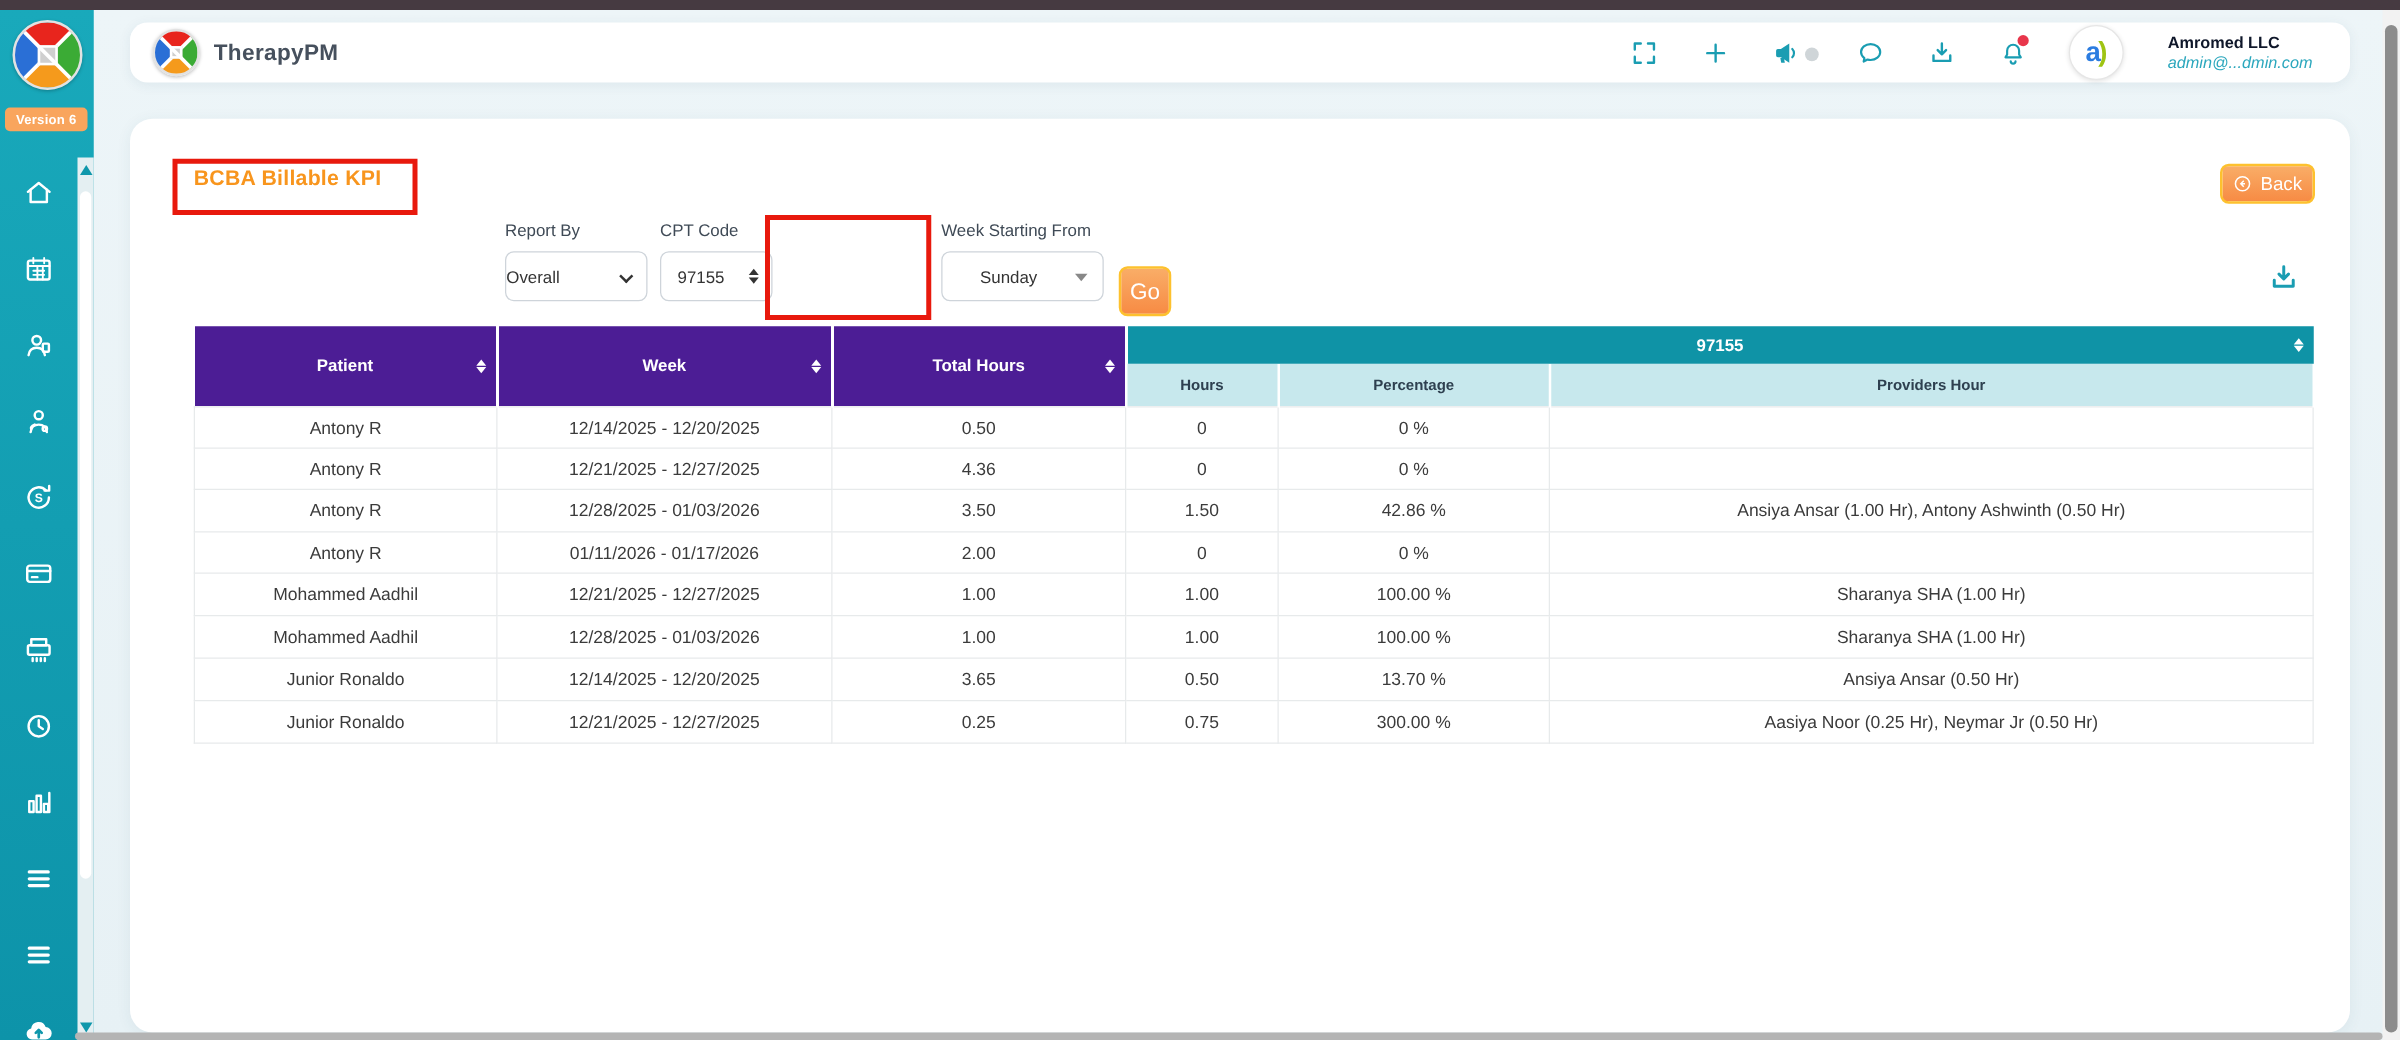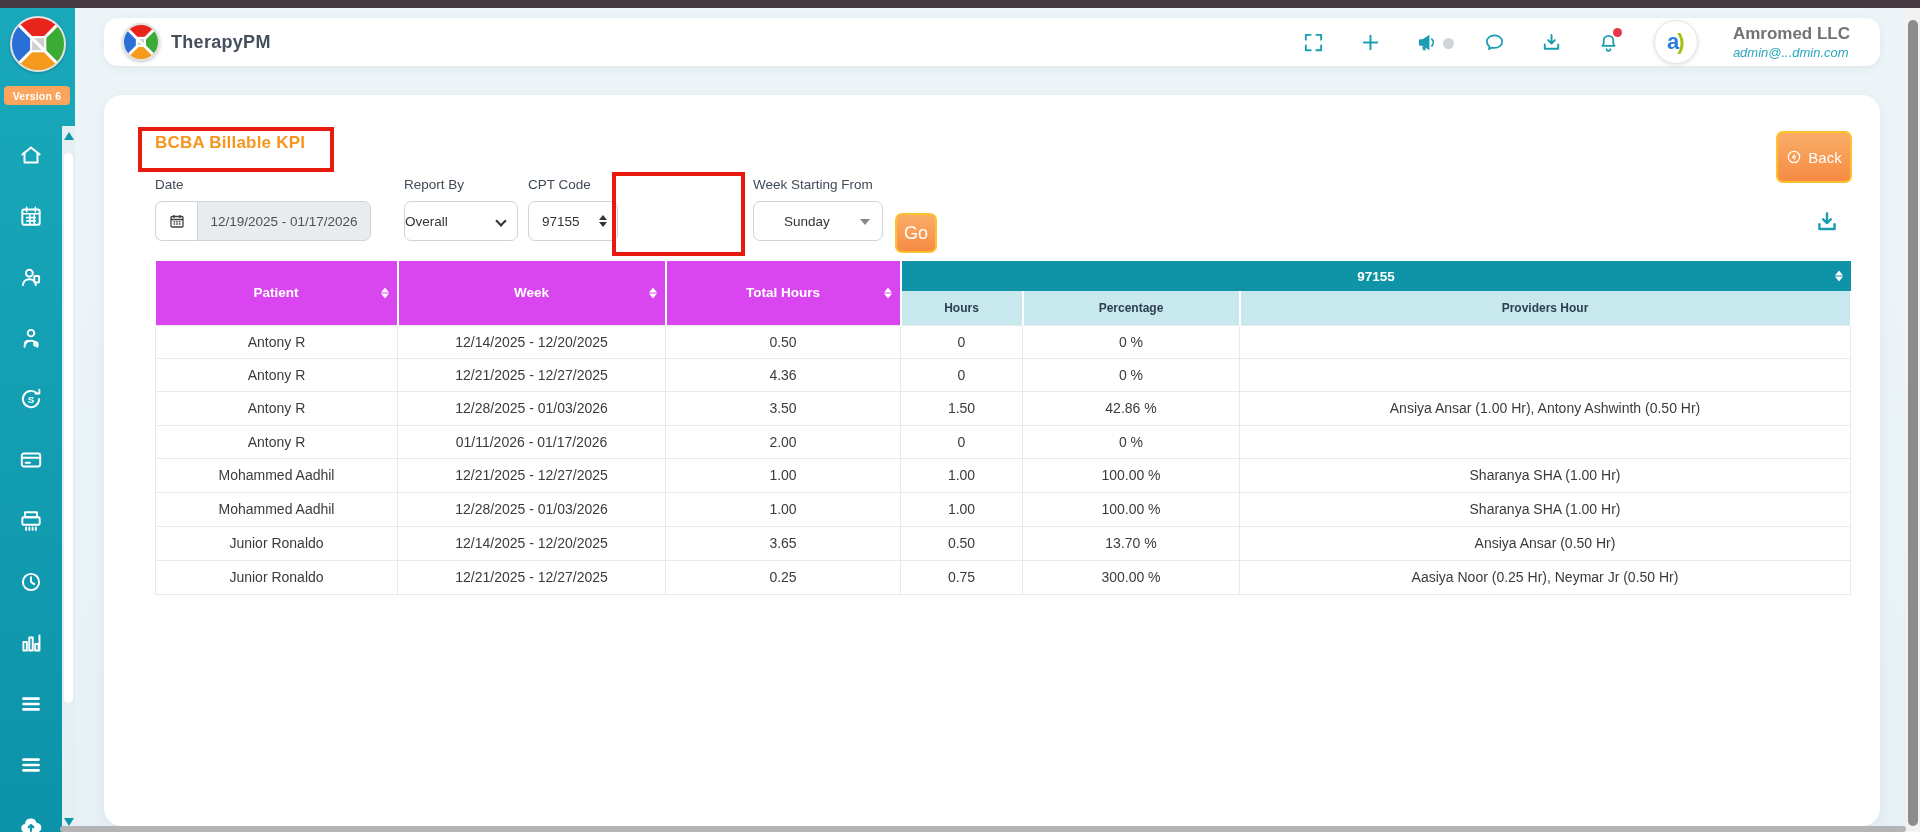--- a/index.html
+++ b/index.html
@@ -41,28 +41,28 @@
   .t-icon { position:relative; width:24px; height:24px; cursor:pointer; display:flex; align-items:center; justify-content:center; }
   .t-icon svg { width:23px; height:23px; stroke:#1a9db2; fill:none; stroke-width:2; stroke-linecap:round; stroke-linejoin:round; }
   .t-icon svg .fillpart { fill:#1a9db2; stroke:none; }
   .dot-grey { position:absolute; right:-14px; top:8px; width:11px; height:11px; border-radius:50%; background:#cfd5d8; }
   .dot-red { position:absolute; right:-1px; top:-2px; width:9px; height:9px; border-radius:50%; background:#e8364b; }
   .megaphone-wrap { margin-right:10px; }
   .avatar { width:44px; height:44px; border-radius:50%; background:#fff; border:1px solid #e6e6e6; box-shadow:0 1px 4px rgba(0,0,0,.12); display:flex; align-items:center; justify-content:center; font-weight:bold; font-size:22px; cursor:pointer; }
   .avatar .a-blue { color:#2b7ce0; }
   .avatar .a-green { color:#9fc413; margin-left:-2px; }
   .account { margin-left:2px; line-height:1.25; cursor:pointer; }
-  .account .acc-name { font-size:17px; font-weight:bold; color:#737373; }
+  .account .acc-name { font-size:13px; font-weight:bold; color:#0f172a; }
   .account .acc-email { font-size:13px; color:#2ba7bd;font-style:italic; }
 
   
   .content { position:absolute; left:29px; top:87px; width:1776px; height:731px; background:#fff; border-radius:18px; box-shadow:0 2px 12px rgba(40,80,100,.07); z-index:2; }
   .page-title { position:absolute; left:51px; top:38px; font-size:17px; font-weight:bold; color:#f8951d; letter-spacing:.2px; }
   .btn-orange { background:linear-gradient(180deg,#f9ad67,#f78b44); border:2px solid #fdc12e; border-radius:7px; color:#fff; display:flex; align-items:center; justify-content:center; cursor:pointer; font-family:inherit; }
-  .back-btn { position:absolute; right:28px; top:36px; width:76px; height:52px; font-size:15px; gap:6px; }
+  .back-btn { position:absolute; right:28px; top:36px; width:76px; height:32px; font-size:15px; gap:6px; }
   .back-btn svg { width:16px; height:16px; stroke:#fff; fill:none; stroke-width:1.8; }
 
   
   .filters { position:absolute; left:0; top:82px; width:100%; height:70px; }
   .fgroup { position:absolute; top:0; }
   .flabel { font-size:13.5px; color:#3f4a56; margin-bottom:9px; display:block; }
   .fcontrol { height:40px; border:1px solid #ced4da; border-radius:7px; background:#fff; display:flex; align-items:center; font-size:13.5px; color:#333; cursor:pointer; position:relative; }
   .g-date { left:51px; }
   .date-wrap { display:flex; }
   .date-addon { width:42px; height:40px; border:1px solid #ced4da; border-right:none; border-radius:7px 0 0 7px; background:#fff; display:flex; align-items:center; justify-content:center; cursor:pointer; }
@@ -78,21 +78,21 @@
   .updown i { width:0; height:0; border-left:4px solid transparent; border-right:4px solid transparent; }
   .updown .u { border-bottom:5px solid #333; }
   .updown .d { border-top:5px solid #333; }
   .tri-down { position:absolute; right:12px; top:17px; width:0; height:0; border-left:5px solid transparent; border-right:5px solid transparent; border-top:6px solid #888; }
   .export-icon { position:absolute; right:40px; top:32px; width:26px; height:26px; cursor:pointer; }
   .export-icon svg { width:26px; height:26px; stroke:#1a9db2; fill:none; stroke-width:2.2; stroke-linecap:round; stroke-linejoin:round; }
 
   
   .kpi-table { position:absolute; left:51px; top:166px; width:1695px; border-collapse:collapse; table-layout:fixed; }
   .kpi-table th { font-weight:bold; }
-  .th-main { background:#d946ef; color:#fff; font-size:13.5px; border-right:2px solid #fff; position:relative; height:64px; }
+  .th-main { background:#4c1d95; color:#fff; font-size:13.5px; border-right:2px solid #fff; position:relative; height:64px; }
   .th-group { background:#0f93a6; color:#fff; font-size:13.5px; height:30px; position:relative; }
   .th-sub { background:#c7e8ed; color:#2e4050; font-size:12px; height:34px; border-right:2px solid #fff; }
   .sort { position:absolute; right:8px; top:50%; transform:translateY(-50%); display:flex; flex-direction:column; gap:1px; }
   .sort i { width:0; height:0; border-left:4px solid transparent; border-right:4px solid transparent; }
   .sort .u { border-bottom:5px solid #fff; }
   .sort .d { border-top:5px solid #fff; }
   .kpi-table td { border:1px solid #e7eaeb; text-align:center; font-size:14px; color:#3b3b3b; padding:7px 6px; height:33px; background:#fff; }
   .kpi-table td.providers-cell { padding:6px 130px; line-height:1.5; }
 
   
@@ -261,32 +261,20 @@
 
       <button class="btn-orange back-btn">
         <svg viewBox="0 0 24 24">
             <circle cx="12" cy="12" r="8.5"></circle>
             <path d="M13.5 8.5 10 12l3.5 3.5M10 12h5"></path>
           </svg>
         <span>Back</span>
       </button>
 
       <div class="filters">
-        <div class="fgroup g-date">
-          <label class="flabel">Date</label>
-          <div class="date-wrap">
-            <span class="date-addon">
-              <svg viewBox="0 0 24 24">
-                  <rect x="4" y="6" width="16" height="14" rx="1.5"></rect>
-                  <path d="M4 10h16M8 4v4M16 4v4M7.5 13h2M11 13h2M14.5 13h2M7.5 16h2M11 16h2M14.5 16h2"></path>
-                </svg>
-            </span>
-            <input class="date-input" readonly="" value="12/19/2025 - 01/17/2026" style="">
-          </div>
-        </div>
 
         <div class="fgroup g-report">
           <label class="flabel">Report By</label>
           <div class="fcontrol">
             <span>Overall</span>
             <span class="chevron"></span>
           </div>
         </div>
 
         <div class="fgroup g-cpt">

